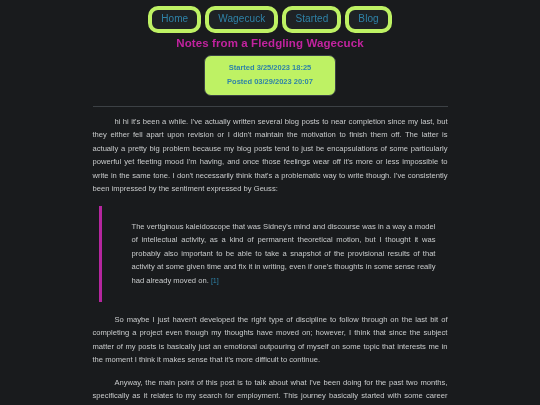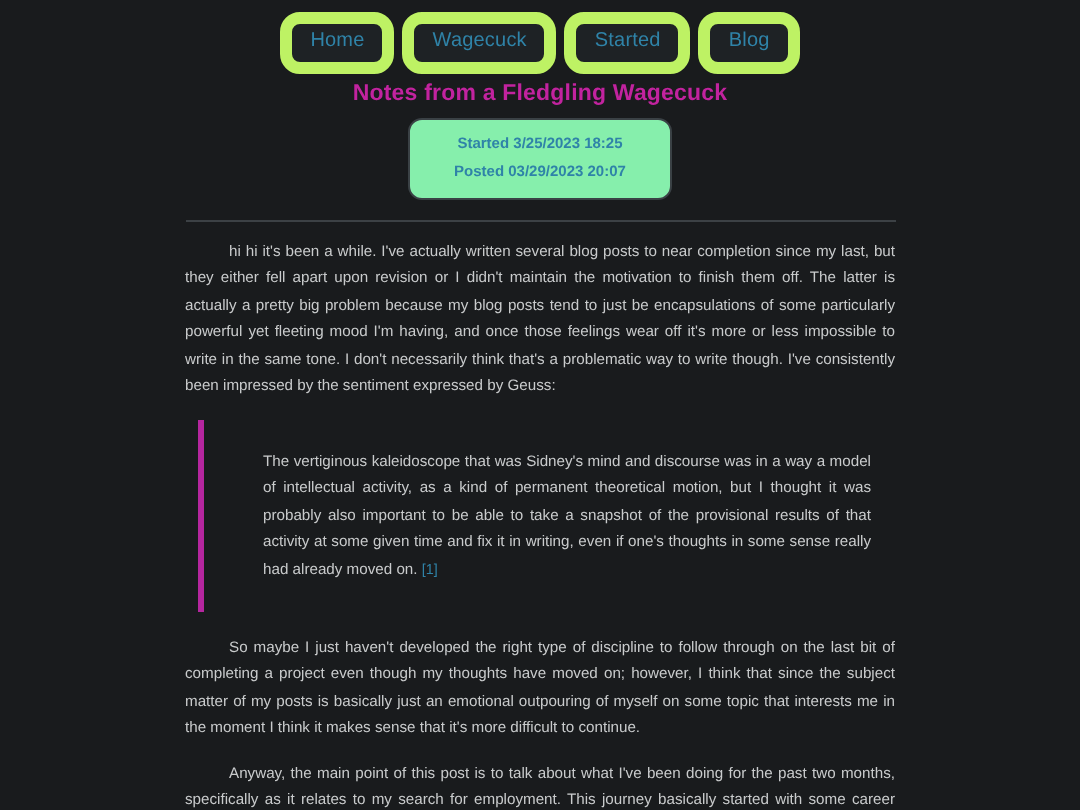--- a/index.html
+++ b/index.html
@@ -21,21 +21,21 @@
   
   .nav {
     display: flex;
     justify-content: center;
     align-items: center;
     gap: 4px;
     padding: 6px 0 4px 0;
   }
   .nav-pill {
     display: inline-block;
-    border: 6px solid #bef264;
+    border: 4px solid #bef264;
     border-radius: 10px;
     background: #1e2225;
     color: #2f83a8;
     font-size: 10px;
     line-height: 1;
     padding: 4px 9px 5px 9px;
     text-decoration: none;
     white-space: nowrap;
     letter-spacing: .1px;
   }
@@ -49,21 +49,21 @@
     letter-spacing: .1px;
   }
   
   .meta-wrap {
     display: flex;
     justify-content: center;
   }
   .meta-box {
     border: 1px solid #3a4145;
     border-radius: 7px;
-    background: #86efac;
+    background: #bef264;
     padding: 5px 22px 6px 22px;
     text-align: center;
   }
   .meta-line {
     color: #2f83a8;
     font-size: 7.5px;
     font-weight: bold;
     line-height: 1.85;
     white-space: nowrap;
   }

